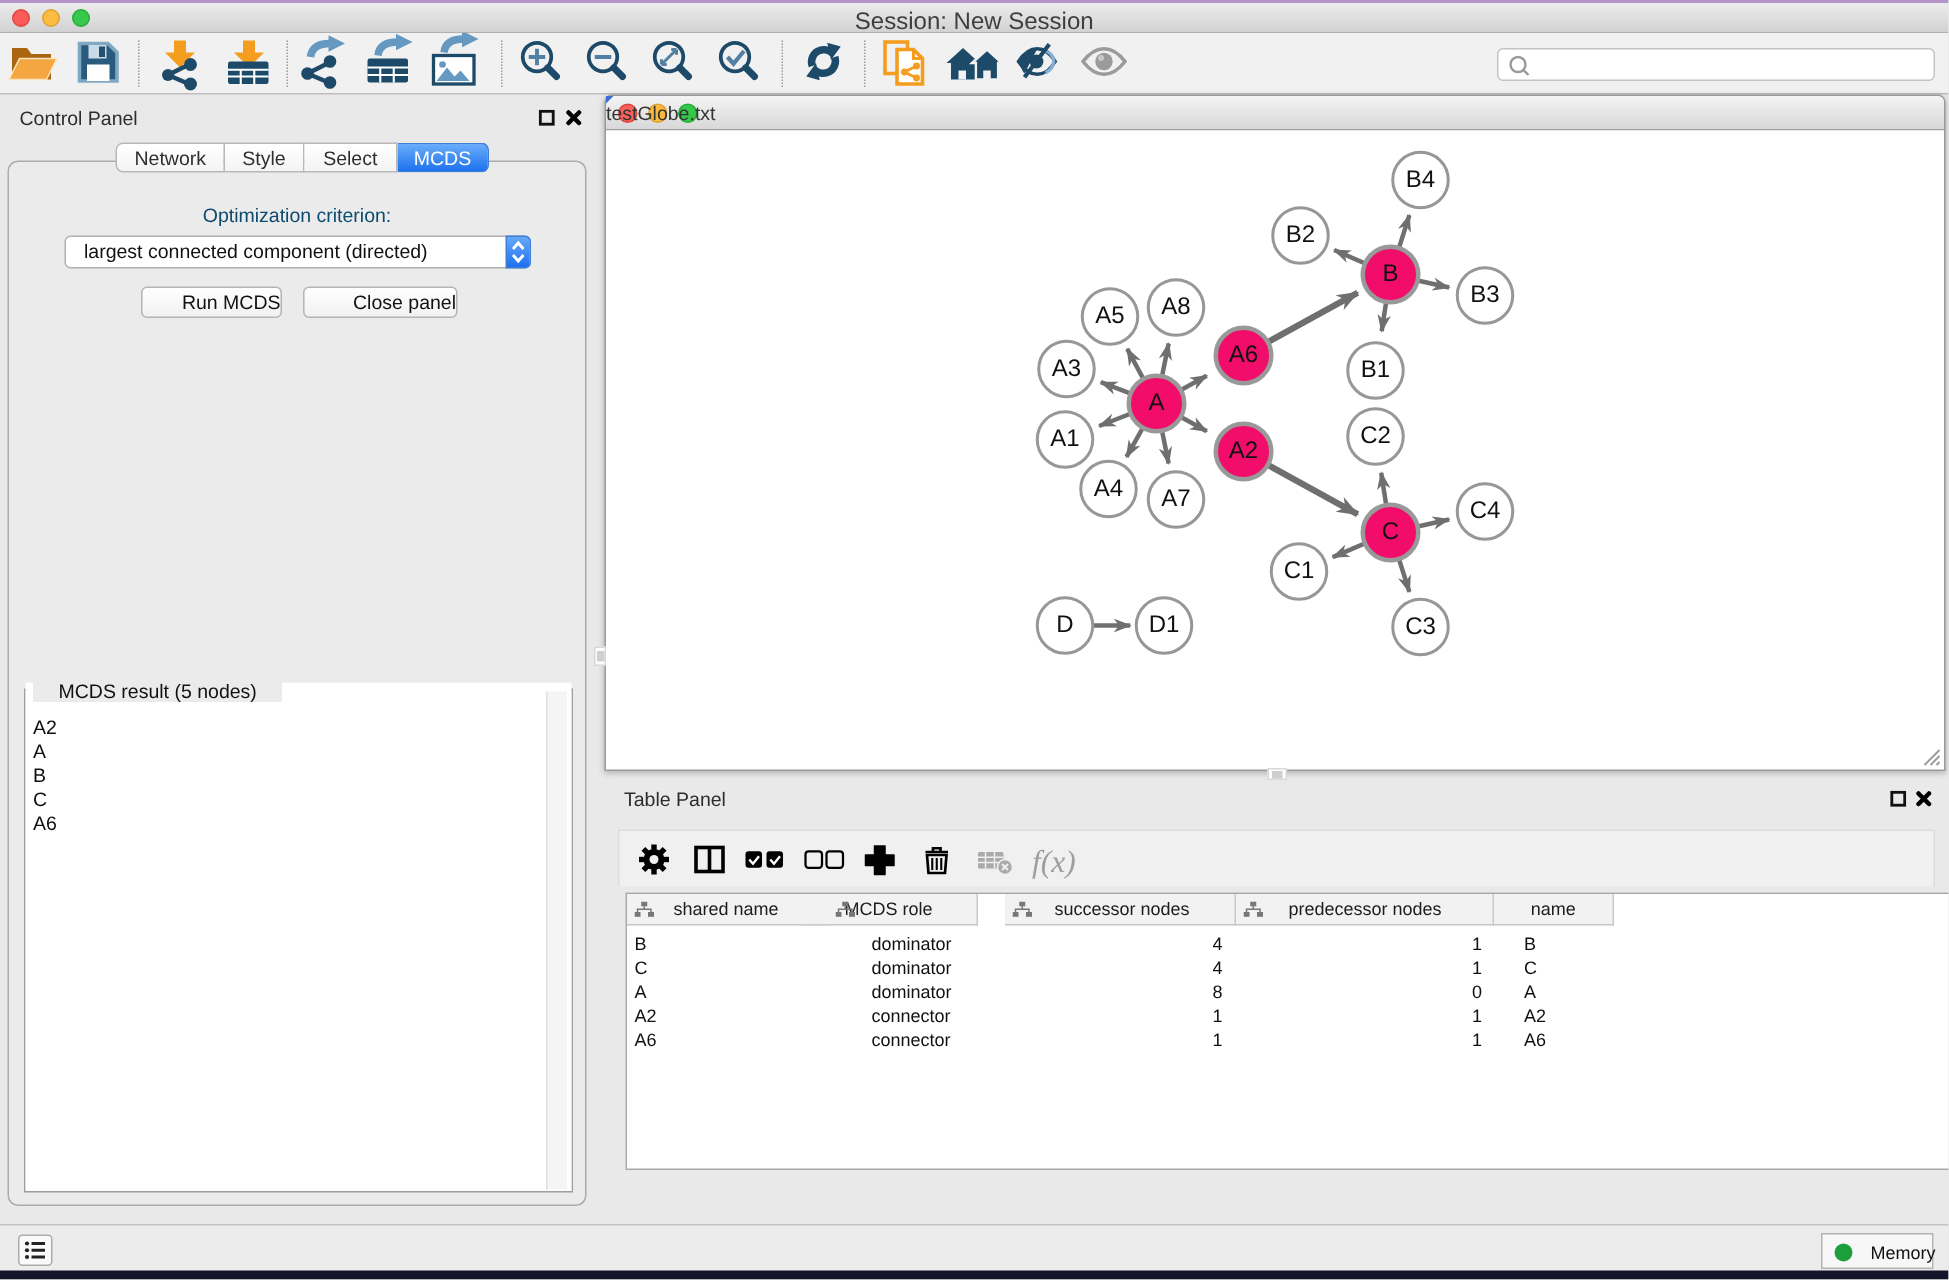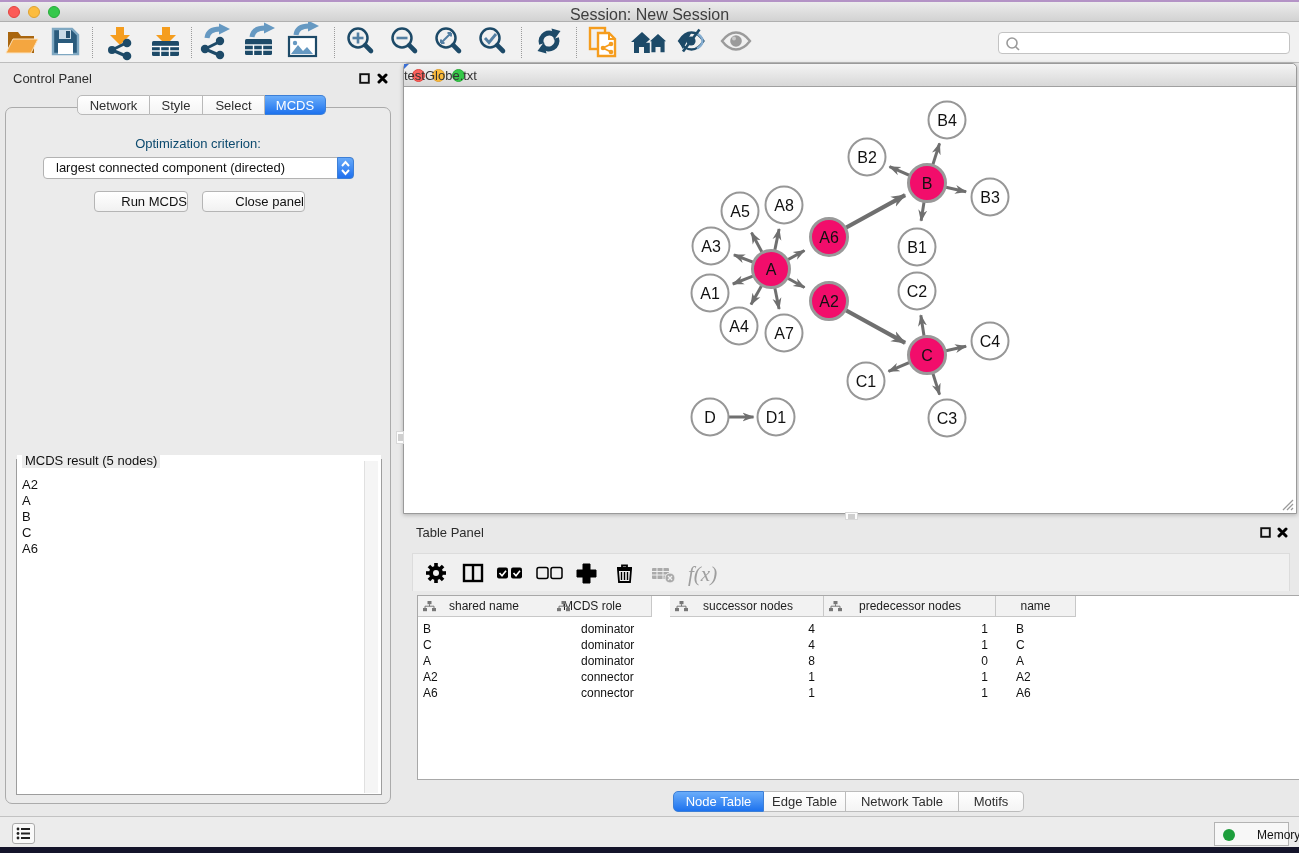--- a/index.html
+++ b/index.html
@@ -45,21 +45,21 @@
   line-height:20px; padding-left:12px; }
 #dd-btn { position:absolute; right:-1px; top:-1px; width:17px; height:22px;
   background:linear-gradient(#66a9f9,#1f70ef); border-radius:0 4px 4px 0;
   border:1px solid #3d7fd6; }
 .btn { height:21px; background:linear-gradient(#ffffff,#f1f1f1); border:1px solid #b5b5b5;
   border-radius:4px; font-size:13px; color:#111; text-align:right; line-height:19px; }
 #btn-run { left:94px; top:191px; width:94px; }
 #btn-close { left:202px; top:191px; width:103px; }
 
 #groupbox { left:16px; top:459px; width:366px; height:336px; border:1px solid #9d9d9d; }
-#grouptitle { left:22px; top:453px; background:#ebebeb; padding:0 3px; font-size:13px; color:#111; }
+#grouptitle { left:22px; top:453px; background:#ebebeb; padding:0 17px; font-size:13px; color:#111; }
 #mlist { left:17px; top:455px; width:364px; height:339px; background:#fff; }
 #mlist .it { position:absolute; left:5px; font-size:13px; color:#111; }
 #mscroll { left:364px; top:461px; width:14px; height:332px; background:#f5f5f5;
   border-left:1px solid #e0e0e0; }
 
 
 #netwin { left:403px; top:63px; width:894px; height:451px; background:#fff;
   border:1px solid #9a9a9a; border-radius:5px 5px 0 0;
   box-shadow:0 1px 4px rgba(0,0,0,0.25); }
 #nw-titlebar { position:absolute; left:0; top:0; width:892px; height:23px;
@@ -90,21 +90,21 @@
 
 
 #statusbar { left:0; top:816px; width:1299px; height:31px; background:#ececec;
   border-top:1px solid #c2c2c2; }
 #sb-left { position:absolute; left:12px; top:6px; width:23px; height:21px; background:#fafafa;
   border:1px solid #ababab; border-radius:3px; }
 #sb-mem { position:absolute; left:1214px; top:5px; width:75px; height:24px; background:#f7f7f7;
   border:1px solid #b3b3b3; font-size:12px; color:#111; }
 #sb-mem .dot { position:absolute; left:8px; top:6px; width:12px; height:12px;
   border-radius:50%; background:#1d9e3c; }
-#sb-mem .t { position:absolute; left:42px; top:5px; }
+#sb-mem .t { position:absolute; left:32px; top:5px; }
 #bottomdark { left:0; top:847px; width:1299px; height:6px; background:#14142a; }
 </style>
 </head>
 <body>
 <div id="stage">
   <div id="toprim" class="abs"></div>
   <div id="titlebar" class="abs">
     <div id="tl-r" class="tl"></div>
       <div id="tl-y" class="tl"></div>
       <div id="tl-g" class="tl"></div>
@@ -432,26 +432,20 @@
 <div class="td" style="left:0;top:74px;width:397px;text-align:right">1</div>
 <div class="td" style="left:0;top:74px;width:570px;text-align:right">1</div>
 <div class="td" style="left:598px;top:74px">A2</div>
 <div class="td" style="left:5px;top:90px">A6</div>
 <div class="td" style="left:163px;top:90px">connector</div>
 <div class="td" style="left:0;top:90px;width:397px;text-align:right">1</div>
 <div class="td" style="left:0;top:90px;width:570px;text-align:right">1</div>
 <div class="td" style="left:598px;top:90px">A6</div>
 </div>
 
-  <div class="abs" style="left:673px;top:791px;display:flex">
-    <div class="btab" style="width:91px;border-left:1px solid #bcbcbc;border-radius:5px 0 0 5px;background:linear-gradient(#6aadfa,#1d72ee);color:#fff;border-color:#3d7fd6">Node Table</div>
-    <div class="btab" style="width:82px">Edge Table</div>
-    <div class="btab" style="width:113px">Network Table</div>
-    <div class="btab" style="width:65px;border-radius:0 5px 5px 0">Motifs</div>
-  </div>
 
   <div class="abs" style="left:396px;top:431px;width:8px;height:13px;background:#fdfdfd;border:1px solid #d8d8d8"></div>
 <div class="abs" style="left:397.5px;top:434px;width:5px;height:7px;background:#cfcfcf"></div>
 <div class="abs" style="left:845px;top:512px;width:13px;height:8px;background:#fdfdfd;border:1px solid #d8d8d8"></div>
 <div class="abs" style="left:848px;top:513.5px;width:7px;height:5px;background:#cfcfcf"></div>
 <div id="statusbar" class="abs">
     <div id="sb-left"><svg width="21" height="19" viewBox="0 0 21 19">
       <circle cx="5" cy="5" r="1.4" fill="#222"></circle>
           <circle cx="5" cy="9.5" r="1.4" fill="#222"></circle>
           <circle cx="5" cy="14" r="1.4" fill="#222"></circle>

